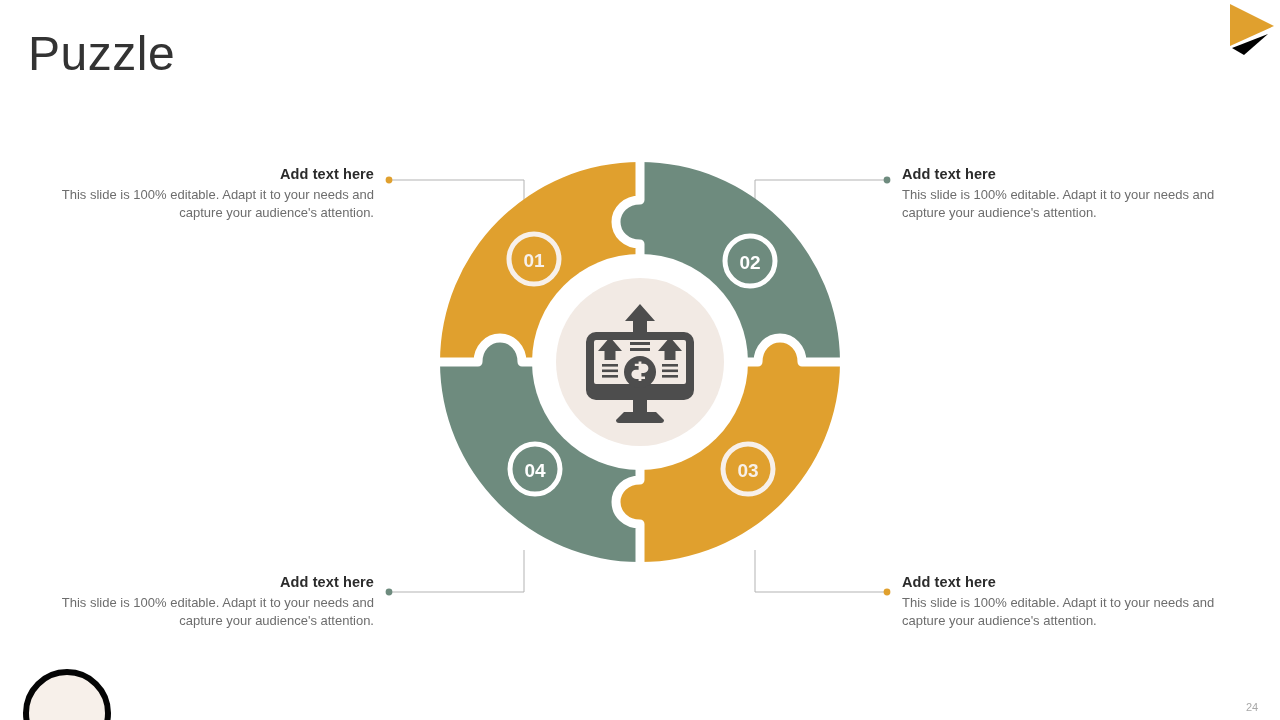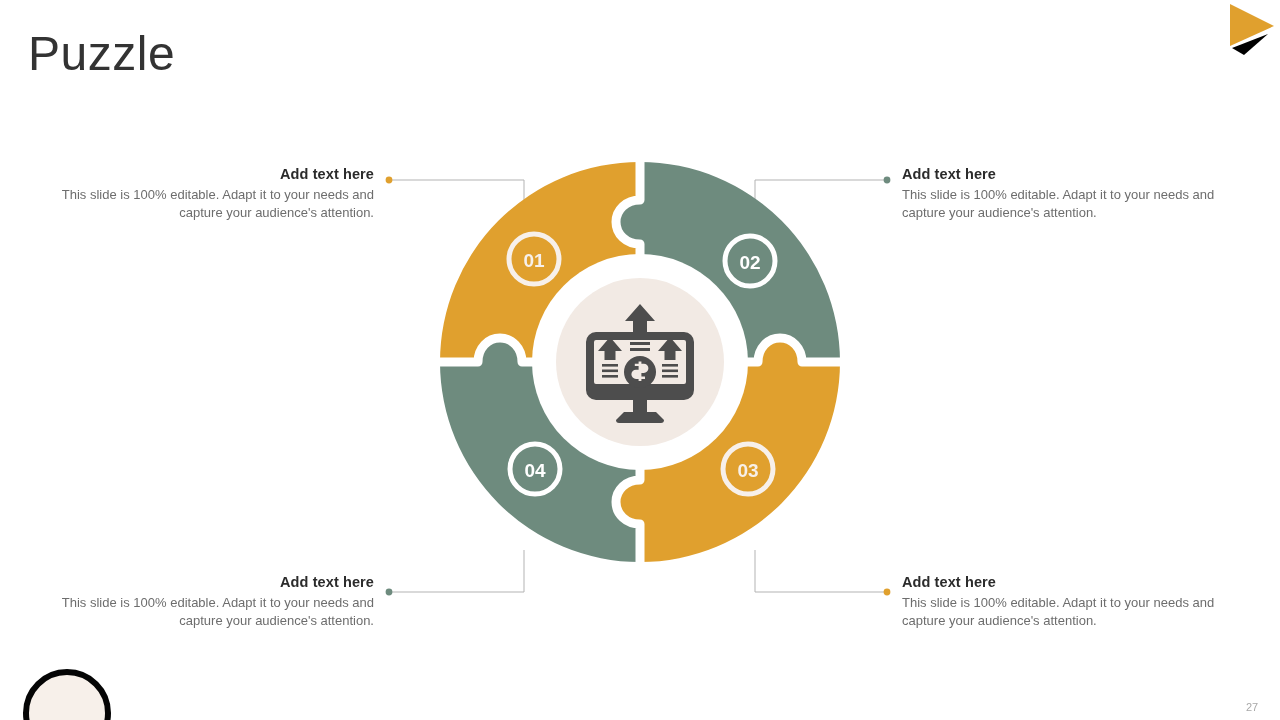--- a/index.html
+++ b/index.html
@@ -282,15 +282,15 @@
     <div class="tb-body">This slide is 100% editable. Adapt it to your needs and capture your audience's attention.</div>
   </div>
 
   <div class="text-block align-left" id="text-block-04">
     <div class="tb-heading">Add text here</div>
     <div class="tb-body">This slide is 100% editable. Adapt it to your needs and capture your audience's attention.</div>
   </div>
 
   <div id="deco-circle"></div>
 
-  <div id="page-number">27</div>
+  <div id="page-number">24</div>
 
 </div>
 
 </body></html>

